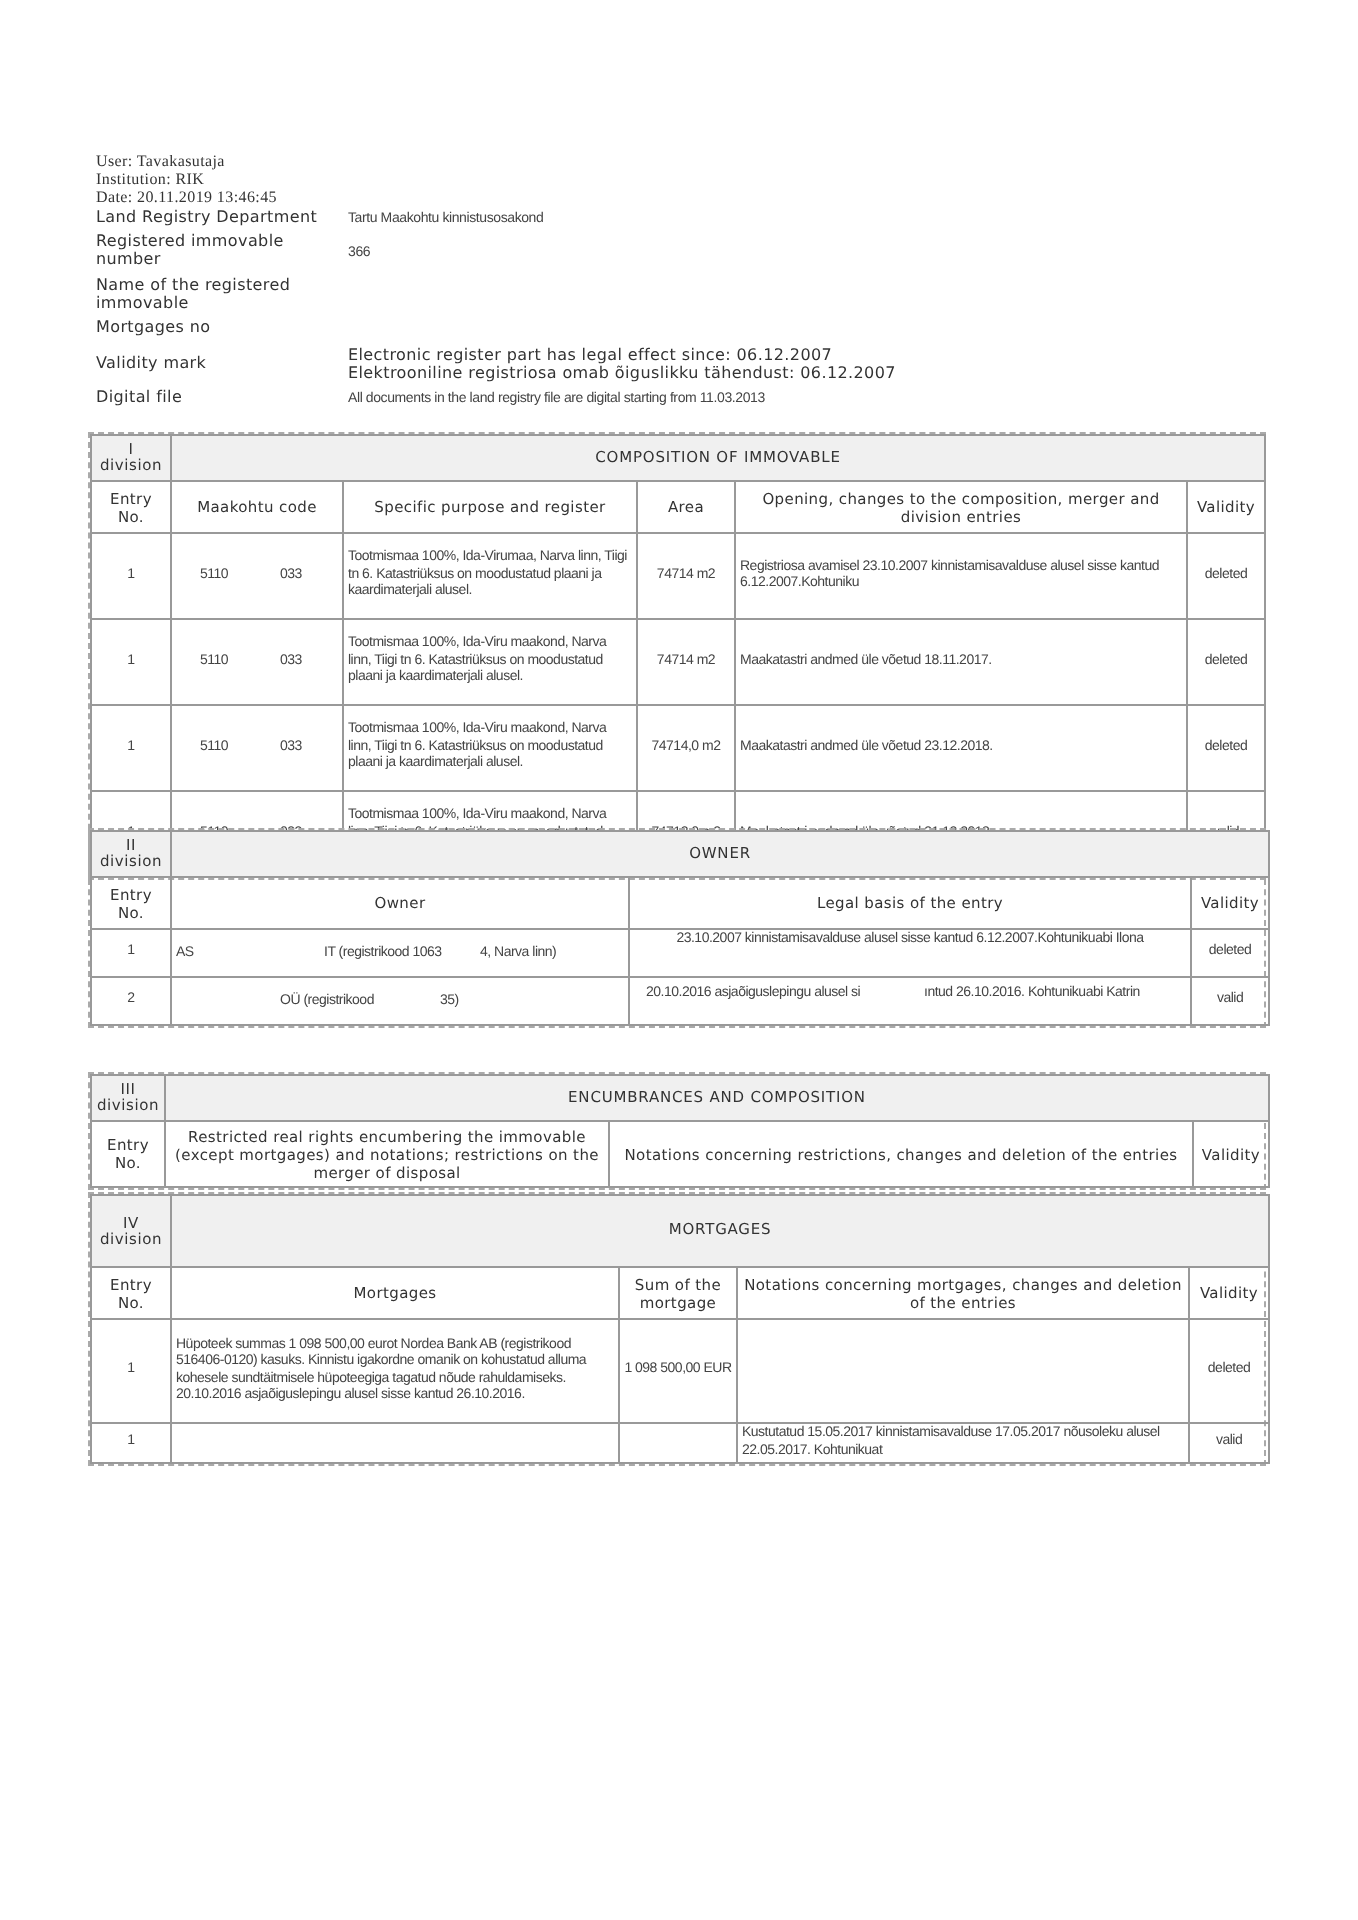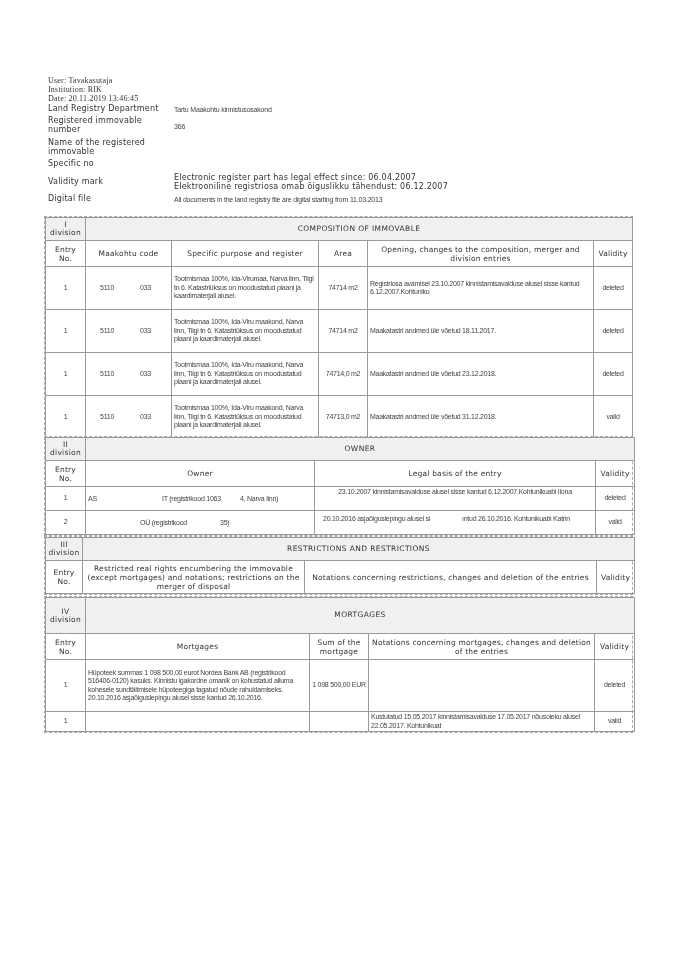--- a/index.html
+++ b/index.html
@@ -37,26 +37,26 @@
 </div>
 <div class="info-row" style="top:116px;">
   <div class="info-label">Registered immovable number</div>
   <div class="info-value" style="top:6px;">366</div>
 </div>
 <div class="info-row" style="top:138px;">
   <div class="info-label">Name of the registered immovable</div>
   <div class="info-value"></div>
 </div>
 <div class="info-row" style="top:159px;">
-  <div class="info-label">Specific no</div>
+  <div class="info-label">Mortgages no</div>
   <div class="info-value"></div>
 </div>
 <div class="info-row" style="top:173px;">
   <div class="info-label" style="top:4px;">Validity mark</div>
-  <div class="info-value bold">Electronic register part has legal effect since: 06.04.2007</div>
+  <div class="info-value bold">Electronic register part has legal effect since: 06.12.2007</div>
   <div class="info-value bold" style="top:9px;">Elektrooniline registriosa omab õiguslikku tähendust: 06.12.2007</div>
 </div>
 <div class="info-row" style="top:194px;">
   <div class="info-label">Digital file</div>
   <div class="info-value" style="top:1px;">All documents in the land registry file are digital starting from 11.03.2013</div>
 </div>
 
 <div class="sec" style="top:216px;">
   <table>
     <colgroup>
@@ -121,21 +121,21 @@
           </td>
       <td>Tootmismaa 100%, Ida-Viru maakond, Narva linn, Tiigi tn 6. Katastriüksus on moodustatud plaani ja kaardimaterjali alusel.</td>
       <td class="c">74713,0 m2</td>
       <td>Maakatastri andmed üle võetud 31.12.2018.</td>
       <td class="c">valid</td>
     </tr>
   </tbody>
     </table>
 </div>
 
-<div class="sec" style="top:436px;">
+<div class="sec" style="top:414px;">
   <table>
     <colgroup>
         <col style="width:40px">
         <col style="width:229px">
         <col style="width:281px">
         <col style="width:39px">
       </colgroup>
     <tbody>
         <tr class="divhead" style="height:23px;">
       <td class="divname"><span>II</span><br><span>division</span></td>
@@ -177,21 +177,21 @@
   <table>
     <colgroup>
         <col style="width:37px">
         <col style="width:222px">
         <col style="width:292px">
         <col style="width:38px">
       </colgroup>
     <tbody>
         <tr class="divhead" style="height:23px;">
       <td class="divname"><span>III</span><br><span>division</span></td>
-      <td colspan="3" class="divtitle">RESTRICTIONS AND RESTRICTIONS</td>
+      <td colspan="3" class="divtitle">ENCUMBRANCES AND COMPOSITION</td>
     </tr>
     <tr style="height:33px;">
       <th>Entry No.</th>
       <th>Restricted real rights encumbering the immovable (except mortgages) and notations; restrictions on the merger of disposal</th>
       <th>Notations concerning restrictions, changes and deletion of the entries</th>
       <th>Validity</th>
     </tr>
   </tbody>
     </table>
 </div>

